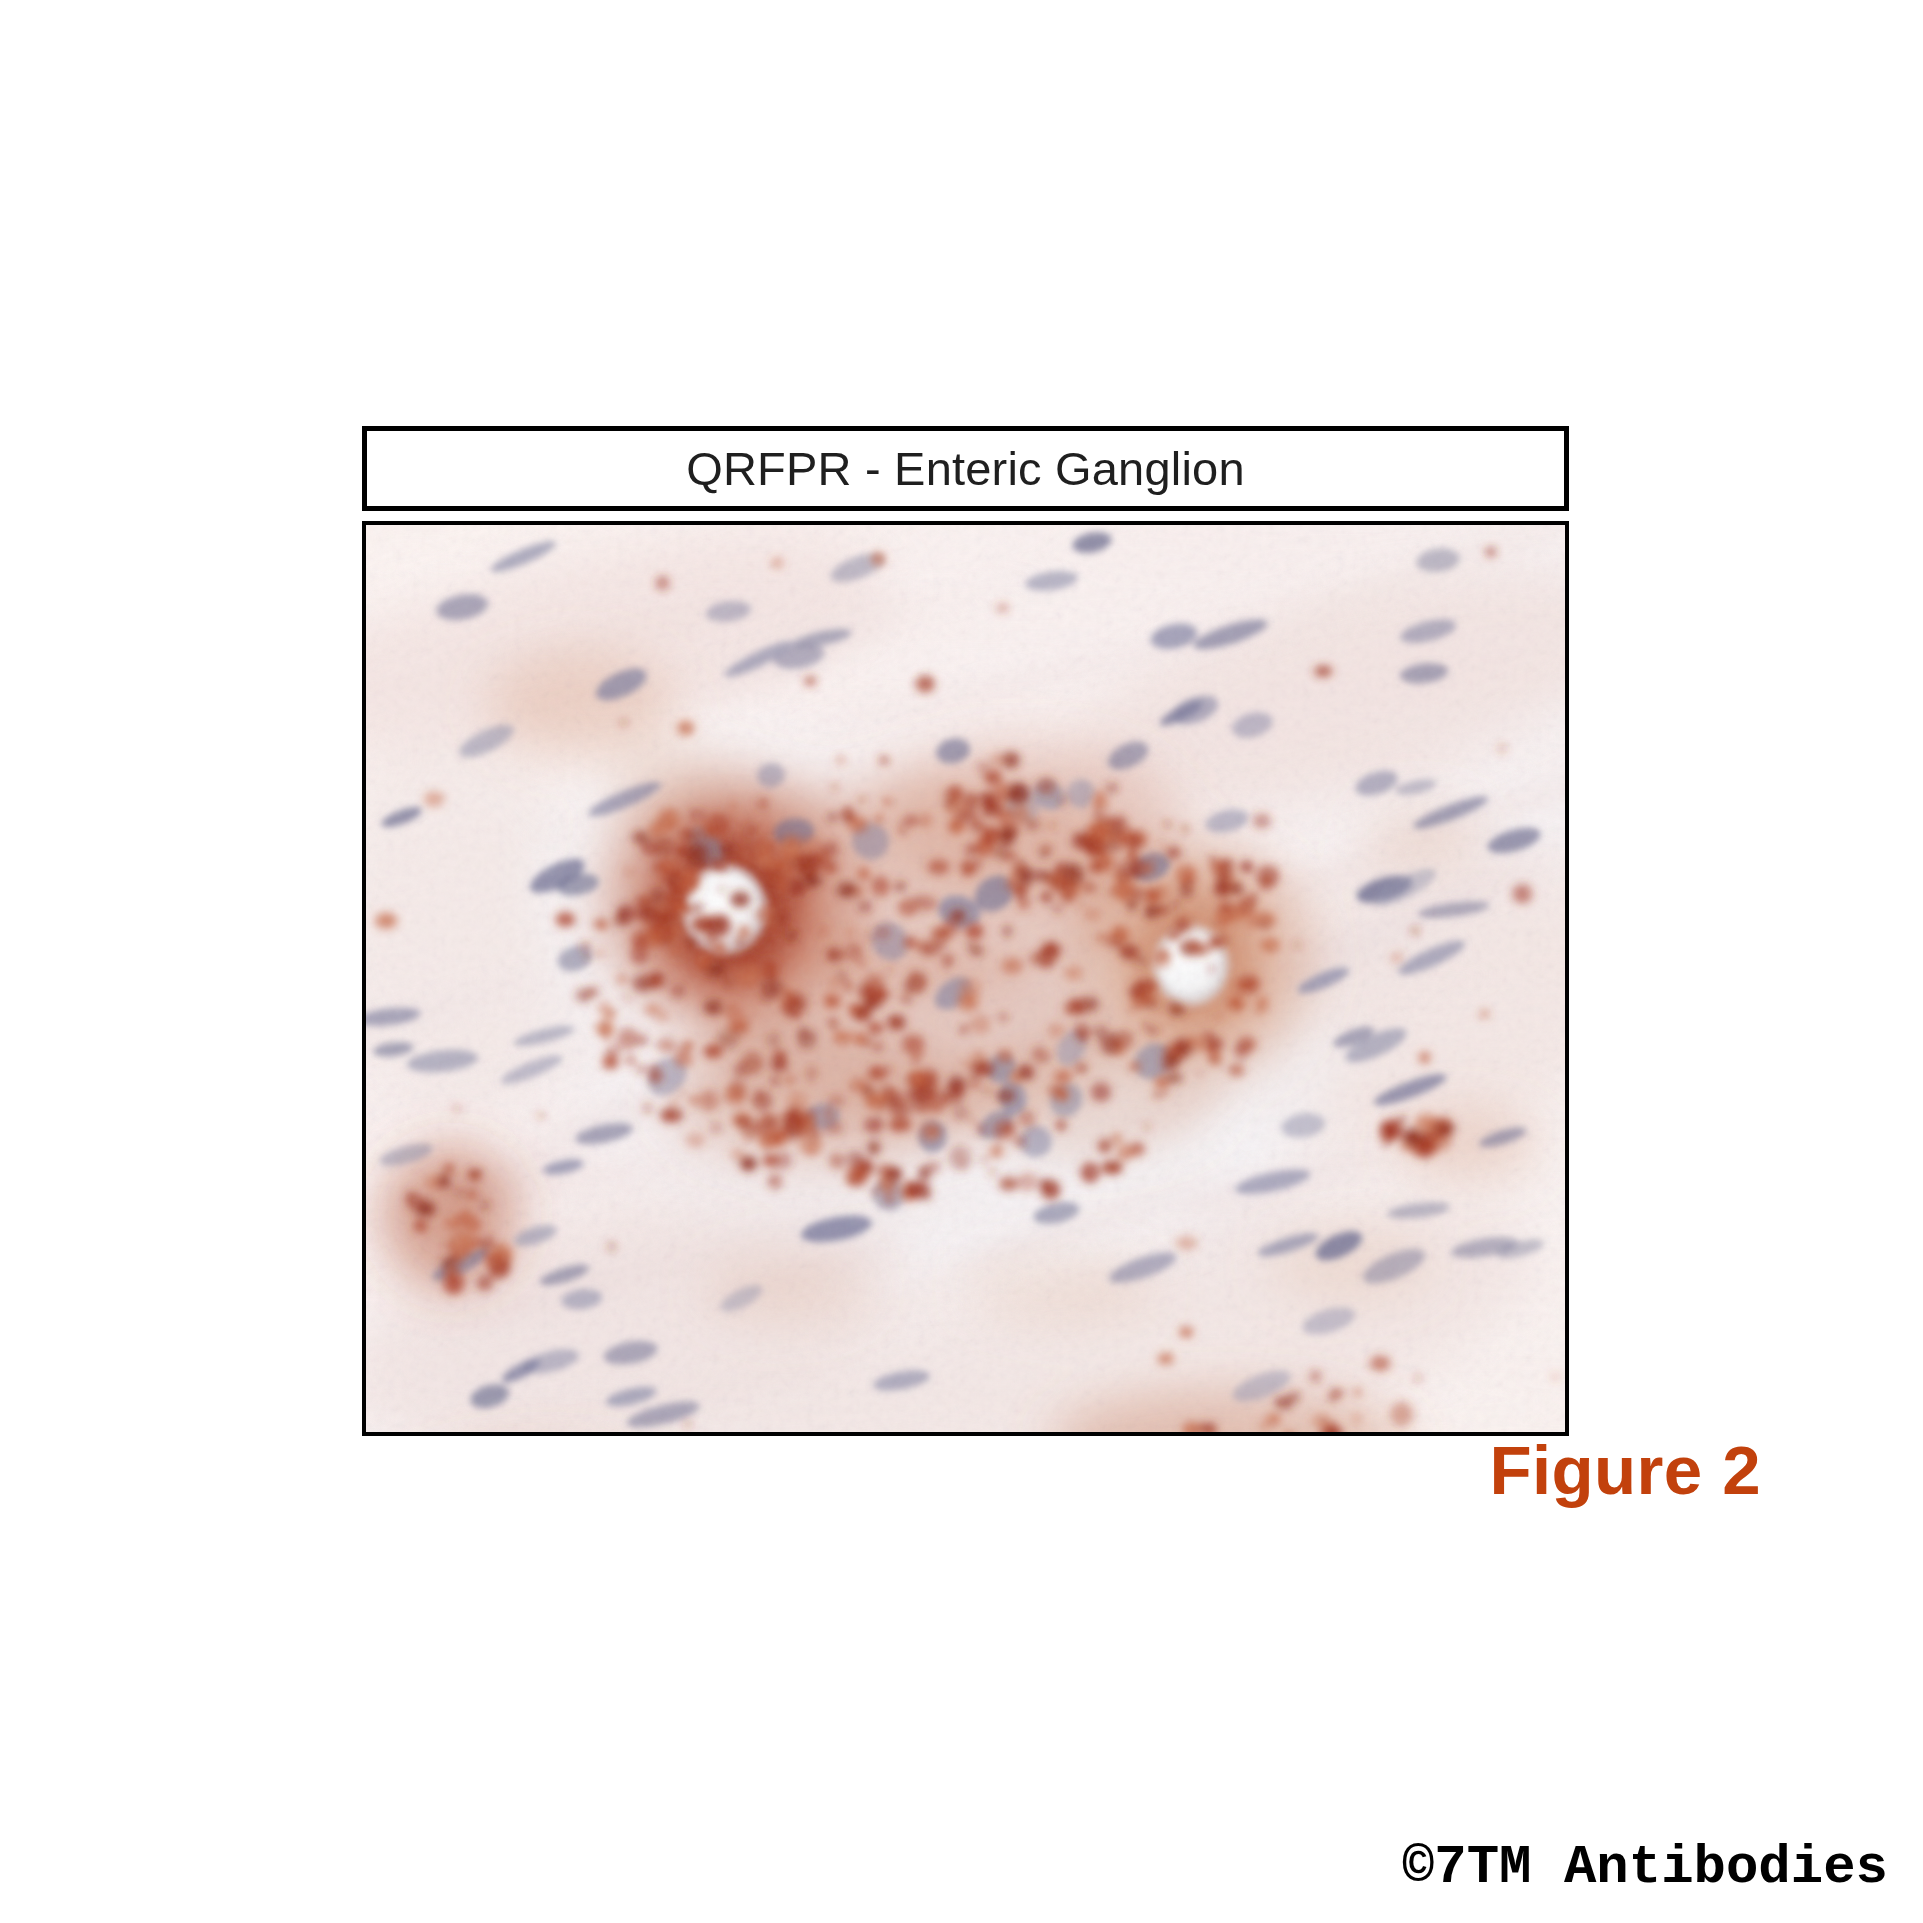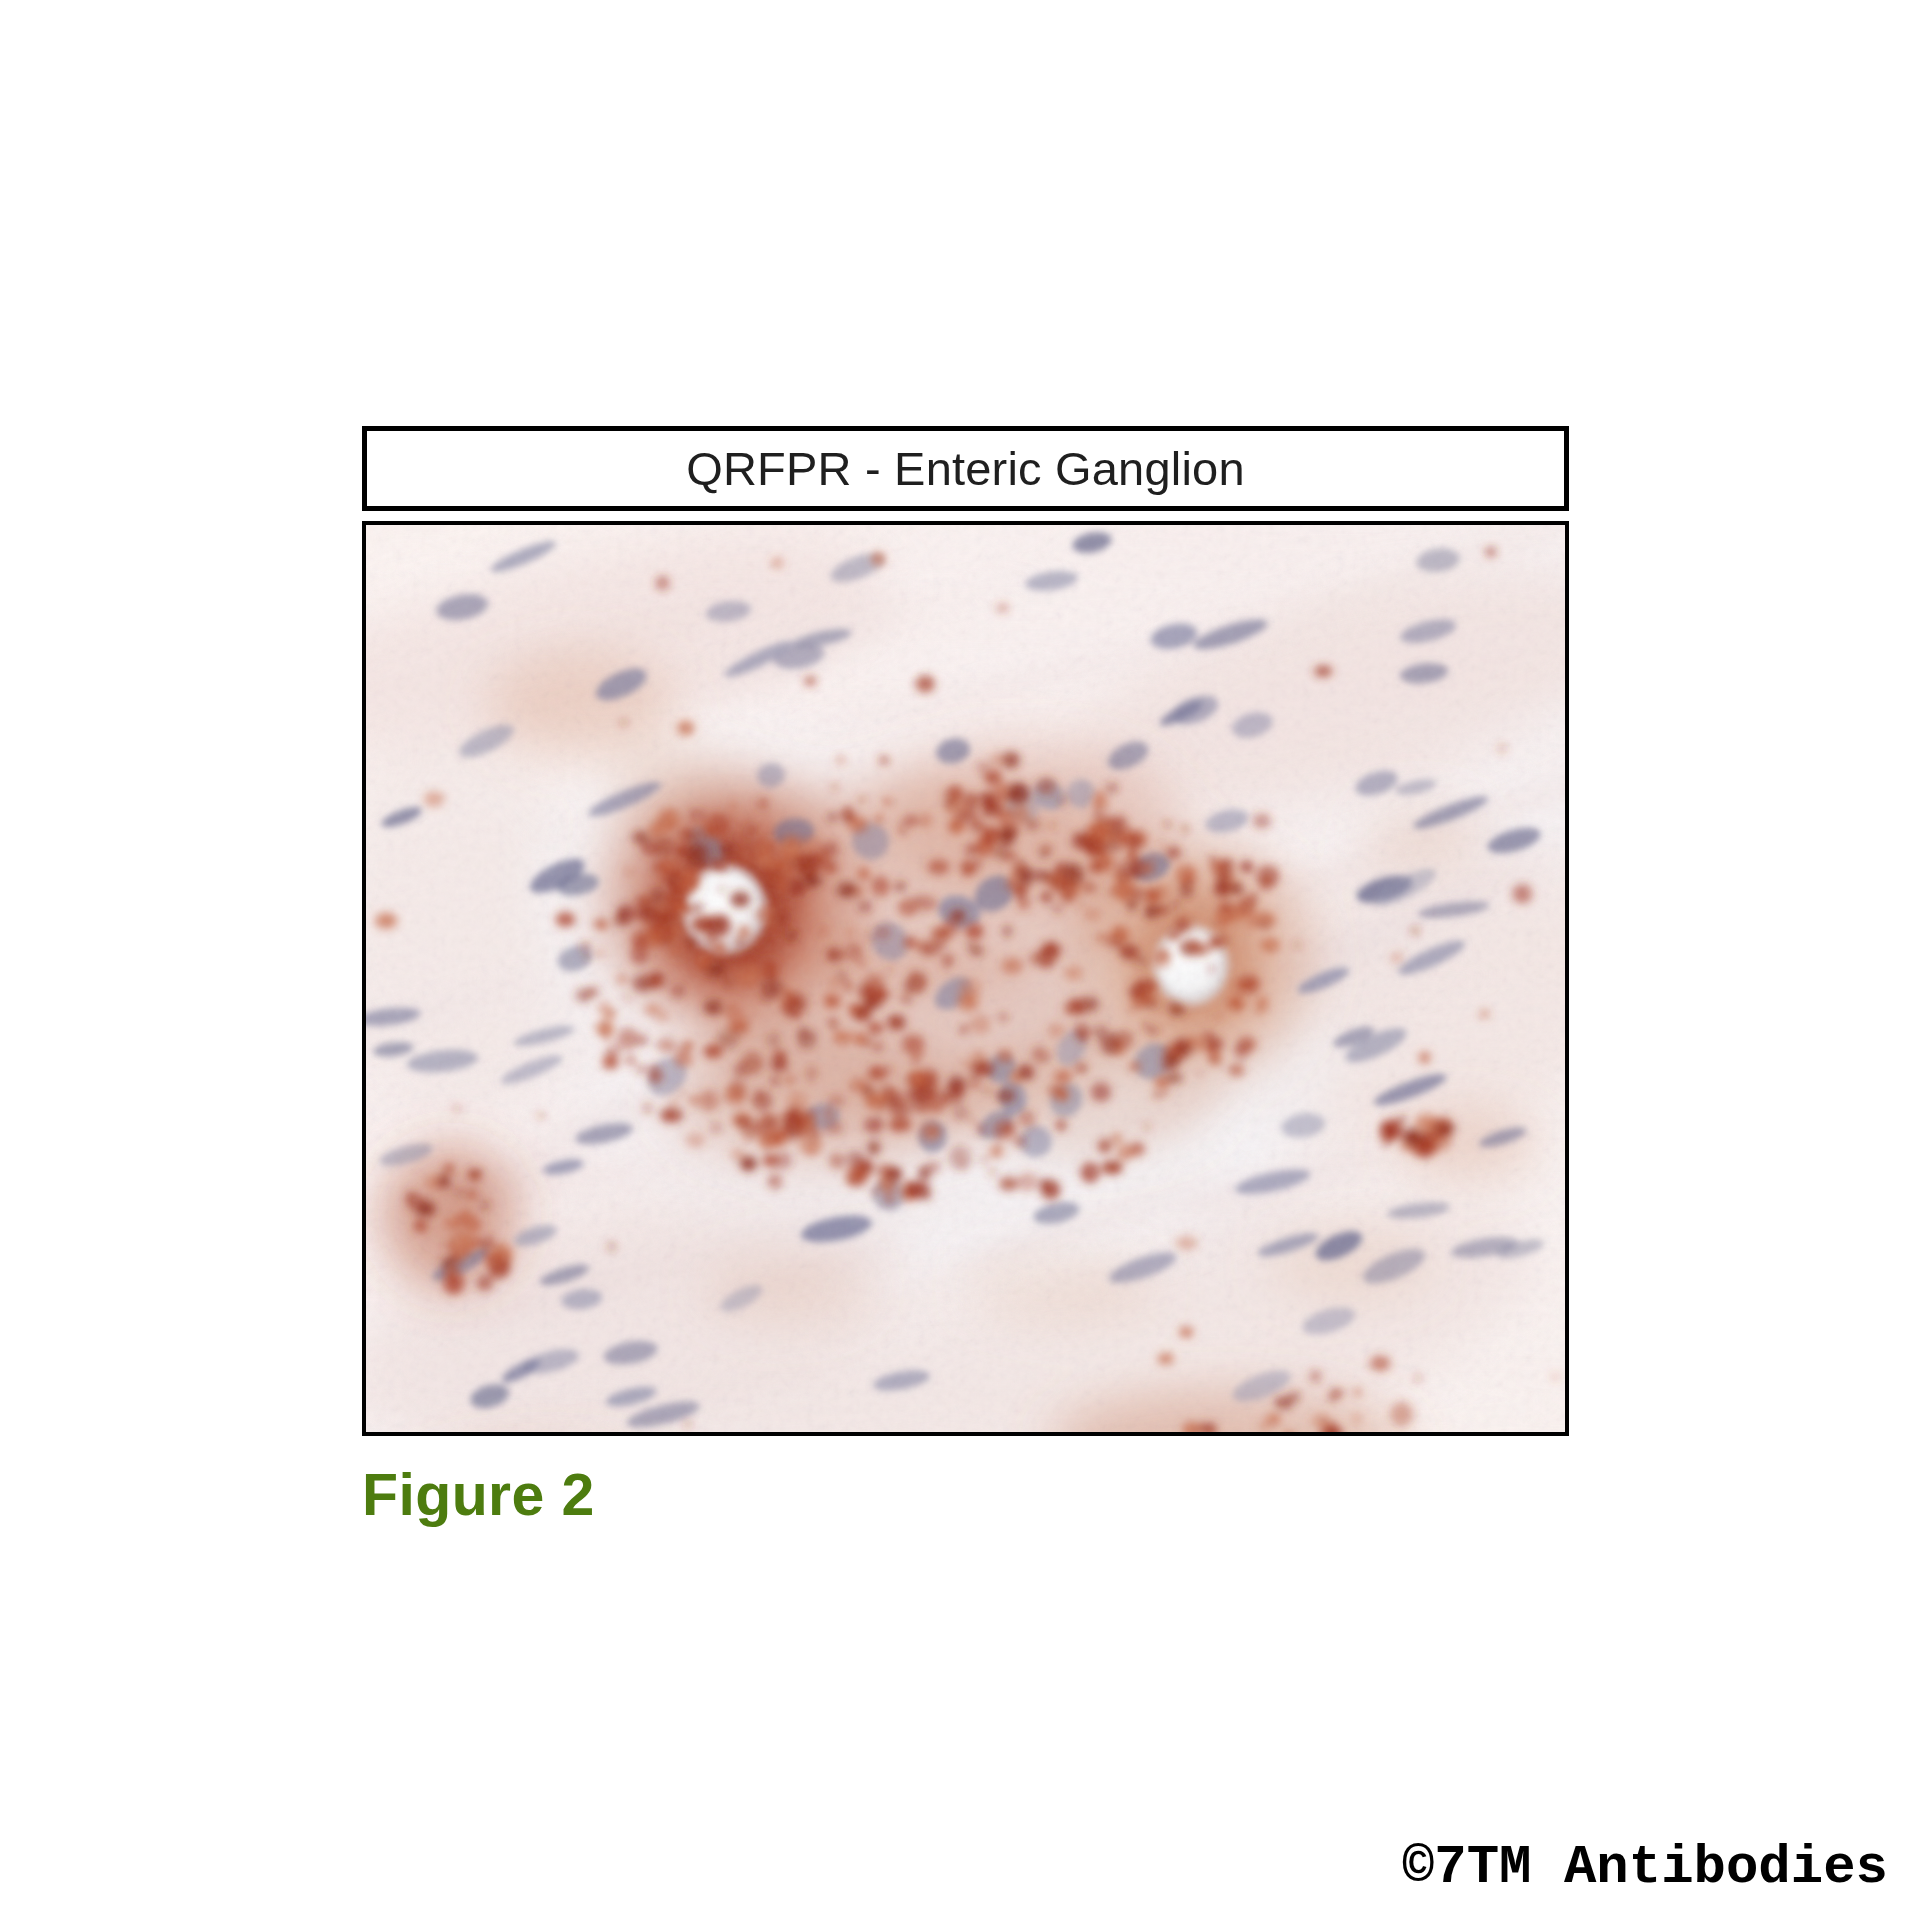--- a/index.html
+++ b/index.html
@@ -15,20 +15,21 @@
     font-family: "Liberation Sans", sans-serif;
     overflow: hidden;
   }
 
   
   #figure-block {
     position: absolute;
     left: 362px;
     top: 426px;
     width: 1399px;
+    text-align: right;
   }
 
   
   #title-bar {
     box-sizing: border-box;
     width: 1207px;
     height: 85px;
     border: 5.3px solid #000000;
     background: #ffffff;
     display: flex;
@@ -59,25 +60,24 @@
   #micrograph-canvas {
     position: absolute;
     inset: 0;
     width: 100%;
     height: 100%;
     display: block;
   }
 
   
   #figure-caption {
-    margin-top: 30px;
     font-family: "Liberation Sans", sans-serif;
-    font-size: 59px;
+    font-size: 69px;
     font-weight: bold;
-    color: #4d7c0f;
+    color: #c2410c;
     line-height: 1;
     letter-spacing: 0.4px;
   }
 
   
   #copyright {
     position: absolute;
     right: 36px;
     bottom: 28.6px;
     font-family: "Liberation Mono", monospace;

